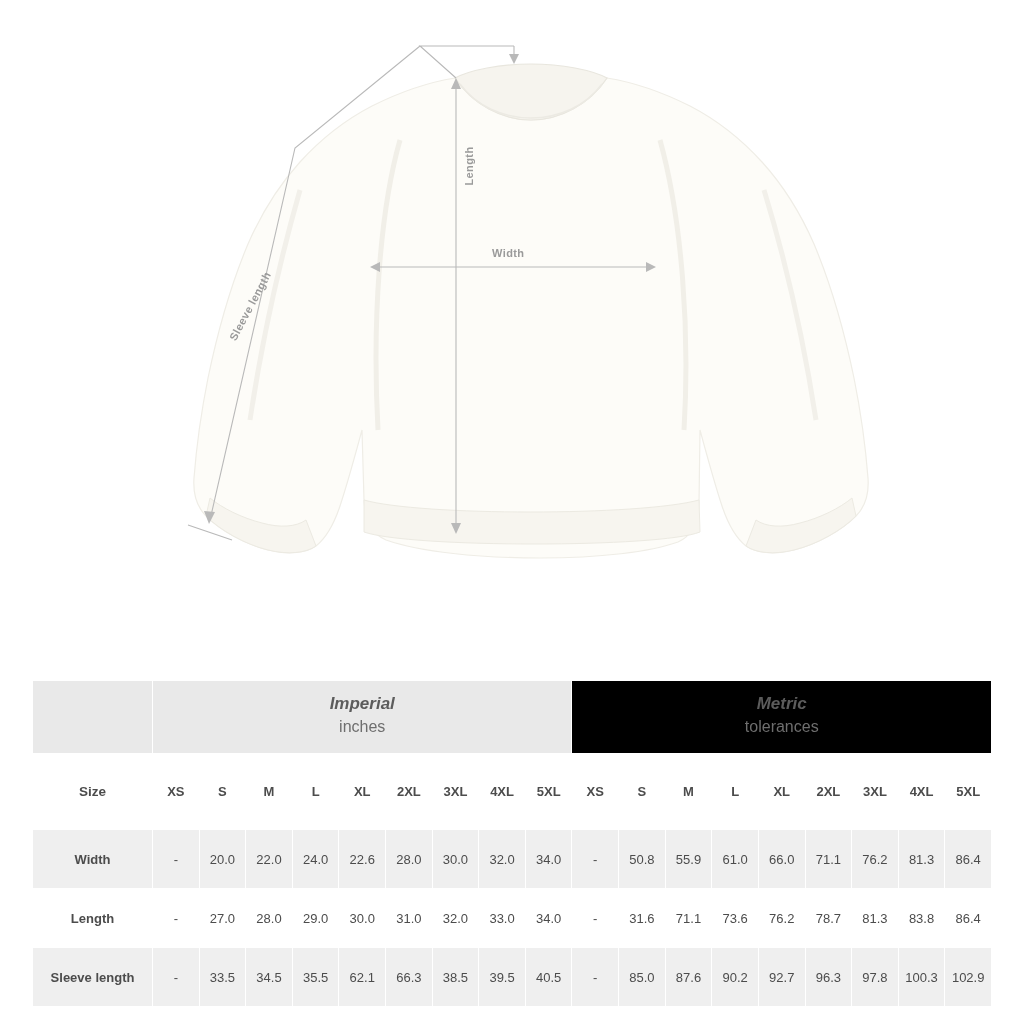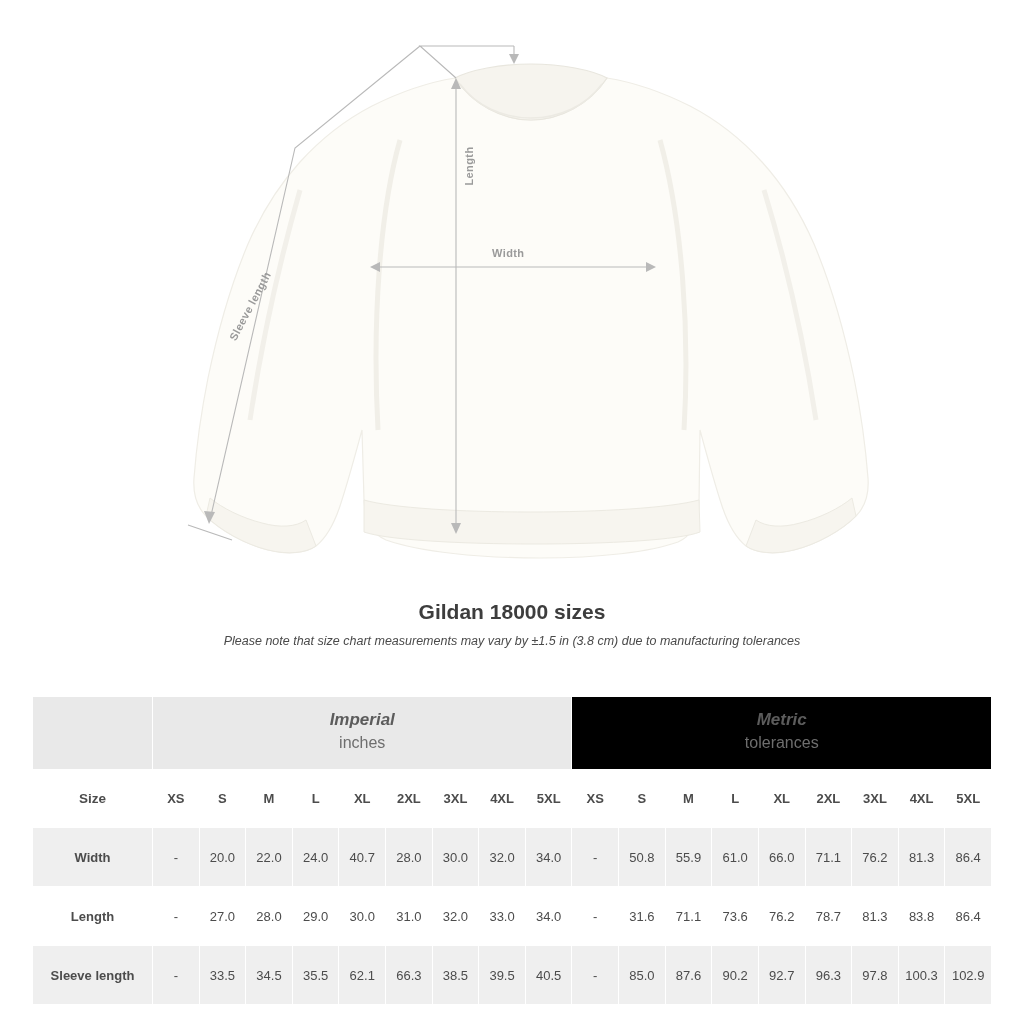--- a/index.html
+++ b/index.html
@@ -66,21 +66,21 @@
     font-size: 12.5px;
     font-style: italic;
     color: #4a4a4a;
     margin: 0;
   }
 
   
   .table-wrap {
     position: absolute;
     left: 32px;
-    top: 696px;
+    top: 680px;
     width: 960px;
   }
   table.size-table {
     border-collapse: collapse;
     width: 960px;
     table-layout: fixed;
   }
   table.size-table td, table.size-table th {
     border: 1px solid #ffffff;
     text-align: center;
@@ -102,21 +102,21 @@
     line-height: 1.15;
   }
   .unit-sub {
     font-size: 16px;
     color: #6e6e6e;
     font-weight: normal;
     font-style: normal;
     line-height: 1.6;
   }
   .col-head-row td {
-    height: 58px;
+    height: 76px;
     background: #ffffff;
     font-weight: bold;
     color: #555555;
     font-size: 13.5px;
   }
   .col-head-row td.rowlabel-head {
     background: #ffffff;
     font-size: 13.5px;
   }
   .data-row td {
@@ -208,24 +208,20 @@
         <path d="M204 511 L 209 524 L 215 512" fill="#b9b9b9" stroke="none"></path>
         <line x1="188" y1="525" x2="232" y2="540"></line>
       </g>
     </svg>
 
     <span class="dim-label width-label">Width</span>
     <span class="dim-label length-label">Length</span>
     <span class="dim-label sleeve-label">Sleeve length</span>
   </div>
 
-  <div class="title-block">
-    <h1 class="chart-title">Gildan 18000 sizes</h1>
-    <p class="chart-note">Please note that size chart measurements may vary by ±1.5 in (3.8 cm) due to manufacturing tolerances</p>
-  </div>
 
   <div class="table-wrap">
     <table class="size-table">
       <colgroup>
         <col class="first-col">
       </colgroup>
       <tbody id="table-body">
           <tr class="unit-head">
             <td style="background: rgb(233, 233, 233);"></td>
             <td colspan="9" style="background: rgb(233, 233, 233);">
@@ -257,21 +253,21 @@
             <td>3XL</td>
             <td>4XL</td>
             <td>5XL</td>
           </tr>
           <tr class="data-row shade">
             <td class="rowlabel">Width</td>
             <td class="dash">-</td>
             <td>20.0</td>
             <td>22.0</td>
             <td>24.0</td>
-            <td>40.7</td>
+            <td>22.6</td>
             <td>28.0</td>
             <td>30.0</td>
             <td>32.0</td>
             <td>34.0</td>
             <td class="dash">-</td>
             <td>50.8</td>
             <td>55.9</td>
             <td>61.0</td>
             <td>66.0</td>
             <td>71.1</td>

